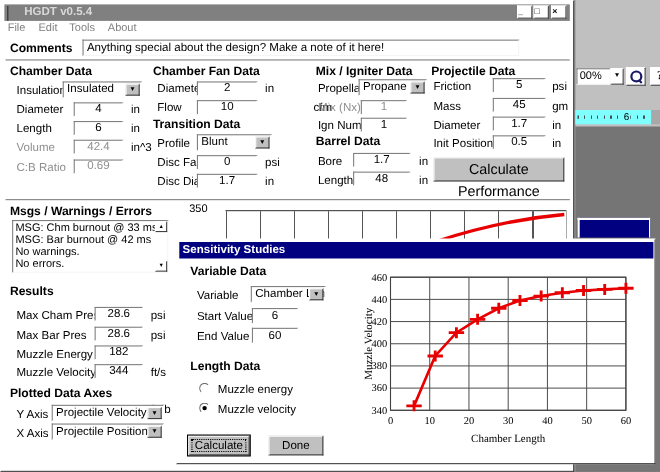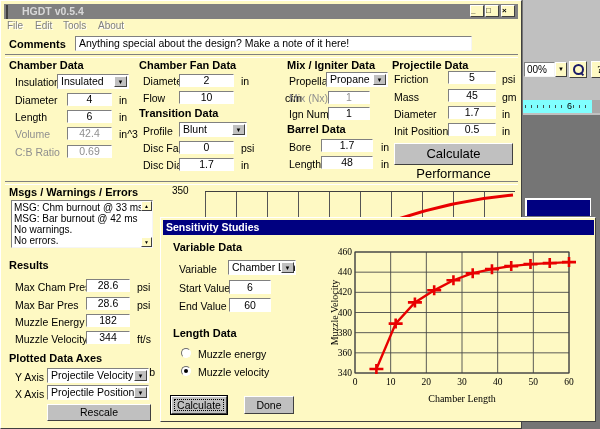--- a/index.html
+++ b/index.html
@@ -3,21 +3,21 @@
 <meta charset="utf-8">
 <style>
   html,body{margin:0;padding:0;}
   body{width:600px;height:429px;overflow:hidden;position:relative;
        font-family:"Liberation Sans",sans-serif;font-size:11px;color:#000;
        background:#757575;}
   .abs{position:absolute;}
   .dis{color:#8f8f8f;}
   .sunk{background:#fff;border-top:1px solid #808080;border-left:1px solid #808080;
         border-right:1px solid #f5f5f5;border-bottom:1px solid #f5f5f5;box-sizing:border-box;}
-  .raise{background:#fef9c3;border-top:1px solid #fff;border-left:1px solid #fff;
+  .raise{background:#ffffff;border-top:1px solid #fff;border-left:1px solid #fff;
         border-right:1px solid #404040;border-bottom:1px solid #404040;box-sizing:border-box;}
   .field{background:#fff;border-top:1px solid #808080;border-left:1px solid #808080;
         border-right:1px solid #fff;border-bottom:1px solid #fff;box-sizing:border-box;
         text-align:center;font-size:10.5px;line-height:11px;}
   .btn{background:#c0c0c0;border-top:1px solid #fff;border-left:1px solid #fff;
        border-right:1px solid #404040;border-bottom:1px solid #404040;box-sizing:border-box;
        text-align:center;font-size:10.5px;}
   .groove{height:2px;border-top:1px solid #808080;border-bottom:1px solid #fff;}
   .combo{background:#fff;border-top:1px solid #808080;border-left:1px solid #808080;
         border-right:1px solid #fff;border-bottom:1px solid #fff;box-sizing:border-box;
@@ -196,21 +196,20 @@
   <span class="abs lbl" style="left:14px;top:370px;">Y Axis</span>
   <div class="abs combo" style="left:46px;top:367px;width:102px;height:15px;">
     <span>Projectile Velocity</span>
     <span class="arr">▼</span>
   </div>
   <span class="abs lbl" style="left:14px;top:387px;">X Axis</span>
   <div class="abs combo" style="left:46px;top:384px;width:102px;height:15px;">
     <span>Projectile Position</span>
     <span class="arr">▼</span>
   </div>
-  <div class="abs btn" style="left:46px;top:403px;width:104px;height:17px;line-height:15px;"><span>Rescale</span></div>
 
   <span class="abs" style="left:171px;top:184px;font-size:10px;">350</span>
   <div class="abs" style="left:204px;top:190px;width:310px;height:28px;border-top:1px solid #404040;background:repeating-linear-gradient(90deg,#555 0 1px,transparent 1px 31px);">
     <svg width="310" height="28" style="position:absolute;left:0;top:0;">
       <path d="M190 28 Q 250 8 308 3" fill="none" stroke="#e80000" stroke-width="3"></path>
     </svg>
   </div>
 </div>
 
 <div class="abs raise" style="left:160px;top:217px;width:436px;height:205px;">

